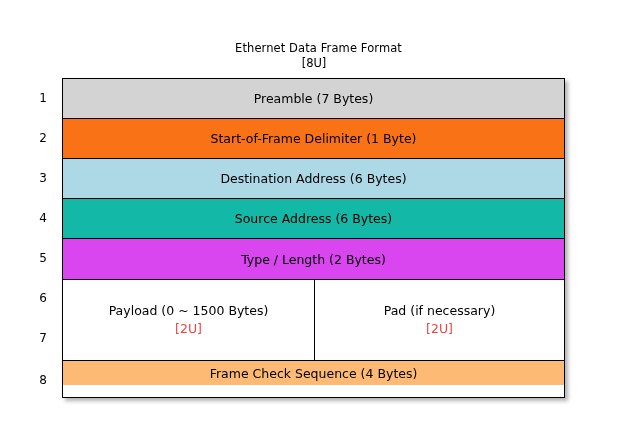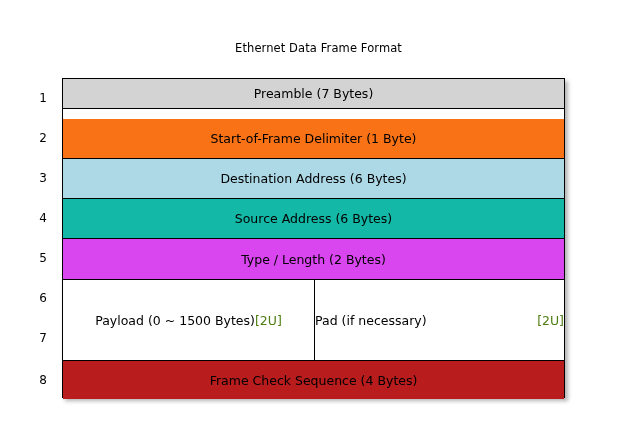--- a/index.html
+++ b/index.html
@@ -98,62 +98,62 @@
   }
 
   
   .split-row {
     display: flex;
     align-items: stretch;
     justify-content: flex-start;
   }
   .split-cell {
     display: flex;
-    flex-direction: row;
+    flex-direction: column;
     align-items: center;
     justify-content: center;
     box-sizing: border-box;
   }
   .split-cell.left {
     width: 252px;
     border-right: 1.2px solid #000000;
   }
   .split-cell.right {
     flex: 1 1 auto;
-    justify-content: space-between;
   }
   .sub-note {
     font-size: 12.5px;
     line-height: 19px;
-    color: #4d7c0f;
+    color: #ef4444;
   }
 </style>
 </head>
 <body>
 
 <div id="diagram-root">
 
   <div class="title-block">
     <span class="title-main">Ethernet Data Frame Format</span>
+    <span class="title-sub">[8U]</span>
   </div>
 
   <div class="row-numbers">
     <span class="row-num" style="top:14px;">1</span>
     <span class="row-num" style="top:54px;">2</span>
     <span class="row-num" style="top:94px;">3</span>
     <span class="row-num" style="top:134px;">4</span>
     <span class="row-num" style="top:174px;">5</span>
     <span class="row-num" style="top:214px;">6</span>
     <span class="row-num" style="top:254px;">7</span>
     <span class="row-num" style="top:296px;">8</span>
   </div>
 
   <div class="frame-table">
 
-    <div class="frame-row" style="top:0px;   height:30px; background:#D3D3D3;">
+    <div class="frame-row" style="top:0px;   height:40px; background:#D3D3D3;">
       <span class="cell-label">Preamble (7 Bytes)</span>
     </div>
 
     <div class="frame-row" style="top:40px;  height:40px; background:#f97316;">
       <span class="cell-label">Start-of-Frame Delimiter (1 Byte)</span>
     </div>
 
     <div class="frame-row" style="top:80px;  height:40px; background:#ADD8E6;">
       <span class="cell-label">Destination Address (6 Bytes)</span>
     </div>
@@ -170,18 +170,18 @@
       <div class="split-cell left">
         <span class="cell-label">Payload (0 ~ 1500 Bytes)</span>
         <span class="sub-note">[2U]</span>
       </div>
       <div class="split-cell right">
         <span class="cell-label">Pad (if necessary)</span>
         <span class="sub-note">[2U]</span>
       </div>
     </div>
 
-    <div class="frame-row last" style="top:282px; height:38px; background:#b91c1c;">
+    <div class="frame-row last" style="top:282px; height:24px; background:#fdba74;">
       <span class="cell-label">Frame Check Sequence (4 Bytes)</span>
     </div>
 
   </div>
 </div>
 
 </body></html>

